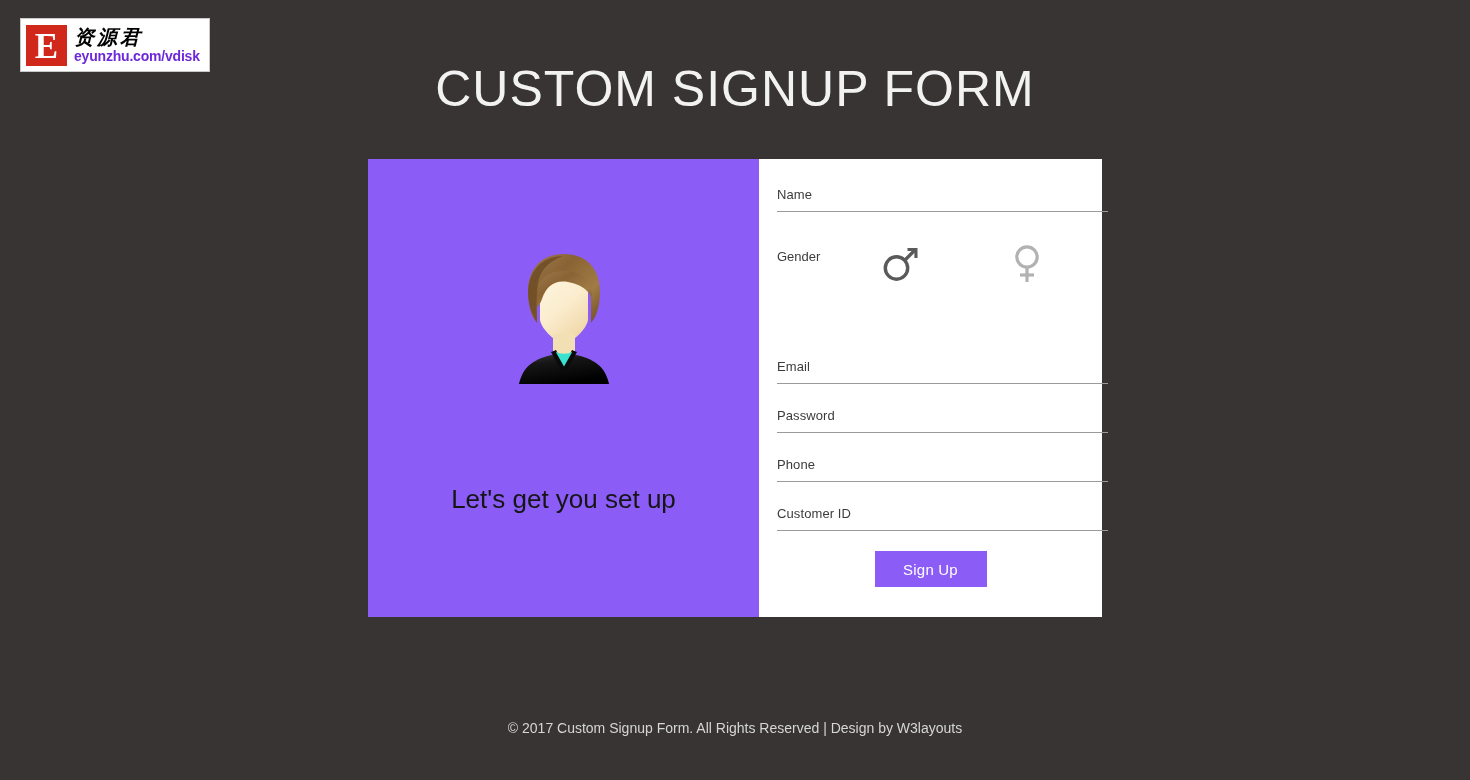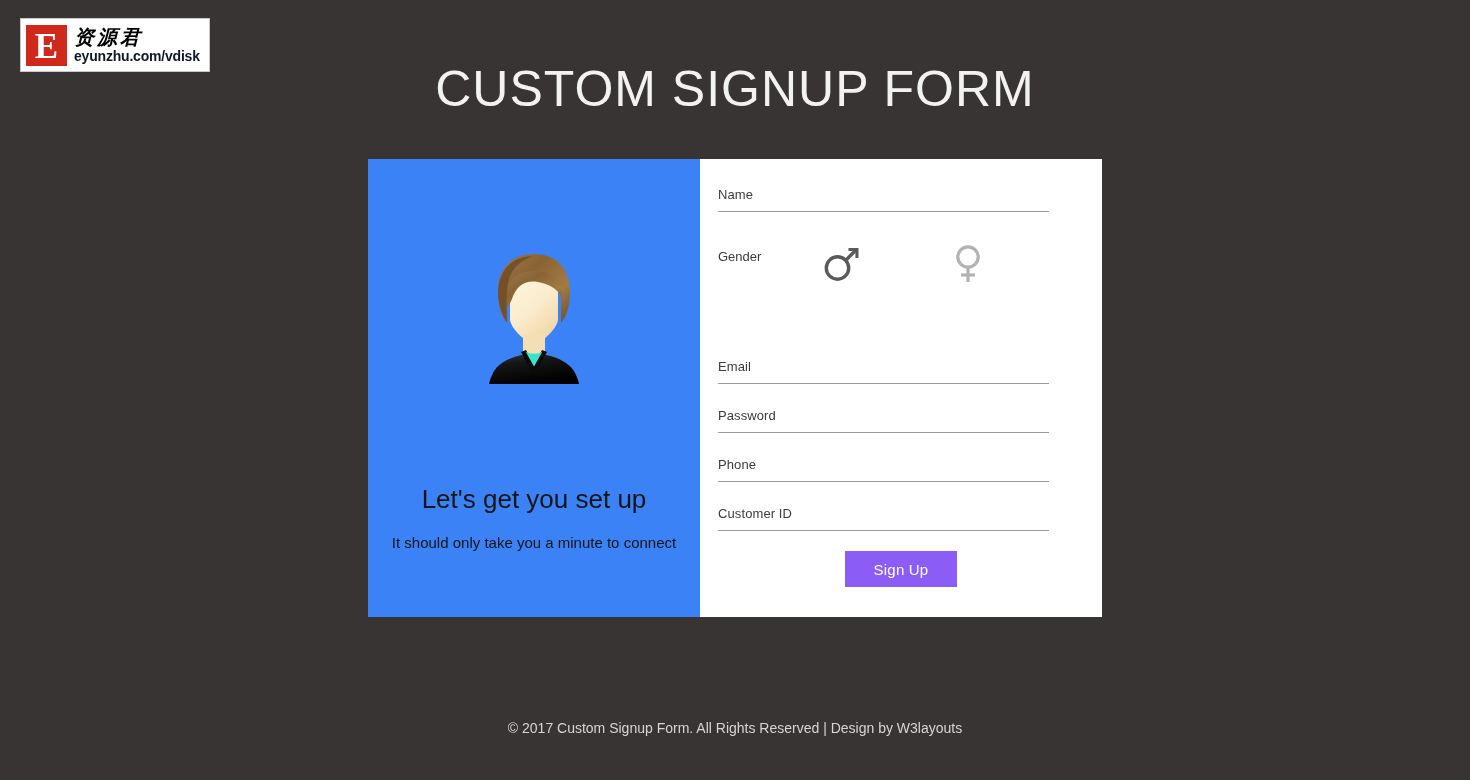--- a/index.html
+++ b/index.html
@@ -55,21 +55,21 @@
     font-size: 20px;
     color: #000;
     letter-spacing: 3px;
     font-style: italic;
     margin-bottom: 2px;
   }
   #wm-url {
     font-family: "Liberation Sans", sans-serif;
     font-weight: bold;
     font-size: 14px;
-    color: #0f172a;
+    color: #6d28d9;
     letter-spacing: -0.2px;
   }
 
   
   #page-title {
     position: absolute;
     top: 60px;
     left: 0;
     width: 1470px;
     text-align: center;
@@ -87,23 +87,23 @@
     top: 159px;
     width: 734px;
     height: 458px;
     display: flex;
     background: #ffffff;
     box-shadow: 0 0 0 0 rgba(0,0,0,0);
   }
 
   
   #intro-panel {
-    width: 332px;
+    width: 391px;
     height: 100%;
-    background: #3b82f6;
+    background: #8b5cf6;
     position: relative;
     flex: 0 0 auto;
   }
 
   #avatar {
     position: absolute;
     left: 50%;
     transform: translateX(-50%);
     top: 92px;
     width: 116px;
@@ -276,21 +276,20 @@
       <path d="M47 83 L69 83 L69 100 L58 108 L47 100 Z" fill="#f3dfb4"></path>
 
       <path d="M58 103 C40 103 22 110 16 124 C13 131 13 133 13 133 L103 133 C103 133 103 131 100 124 C94 110 76 103 58 103 Z" fill="url(#bodyGrad)"></path>
 
       <path d="M47 100 L58 121 L69 100 C69 100 64 106 58 106 C52 106 47 100 47 100 Z" fill="#f3dfb4" opacity="0.0"></path>
       <path d="M45 101 L58 124 L71 101 L66 99 L58 114 L50 99 Z" fill="#0b0b0b"></path>
       <path d="M49.5 100.5 L58 115.5 L66.5 100.5 C63 103.5 53 103.5 49.5 100.5 Z" fill="#3ae3d0"></path>
     </svg>
 
     <div id="intro-heading">Let's get you set up</div>
-    <div id="intro-sub">It should only take you a minute to connect</div>
   </div>
 
   <div id="form-panel">
 
     <div class="field" id="field-name">
       <span class="field-label">Name</span>
     </div>
 
     <div id="gender-row">
       <span id="gender-label">Gender</span>

